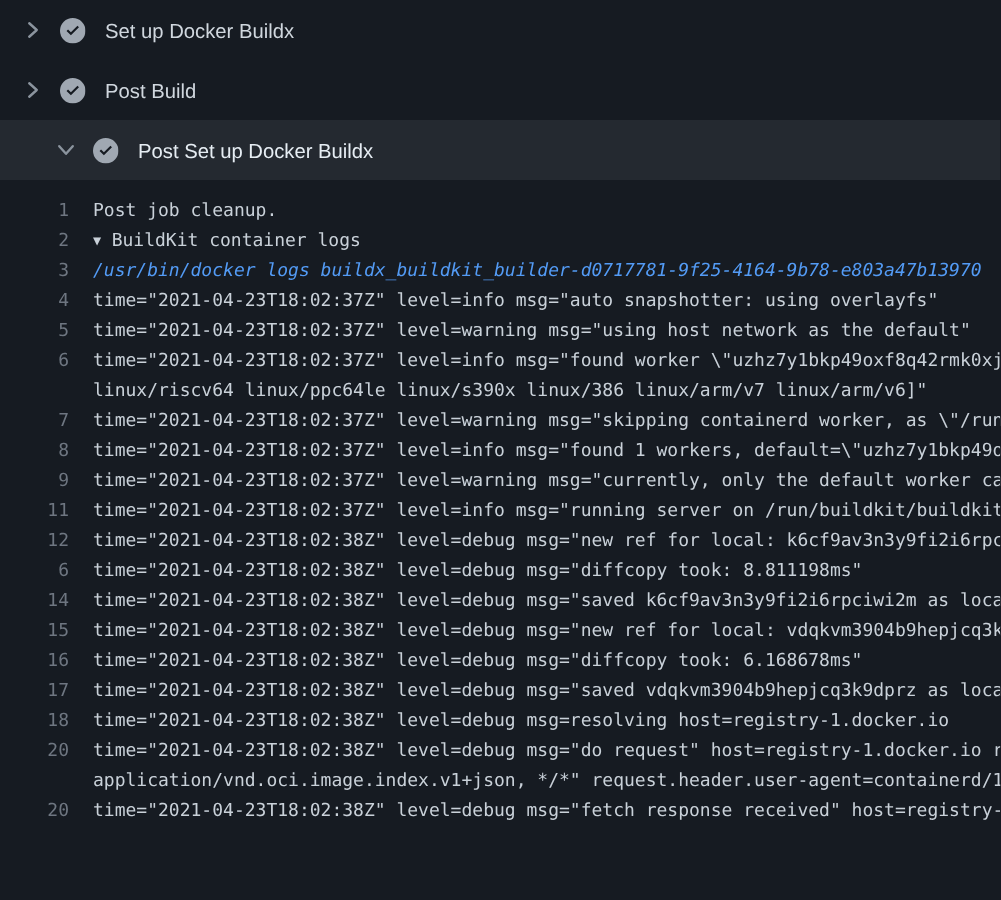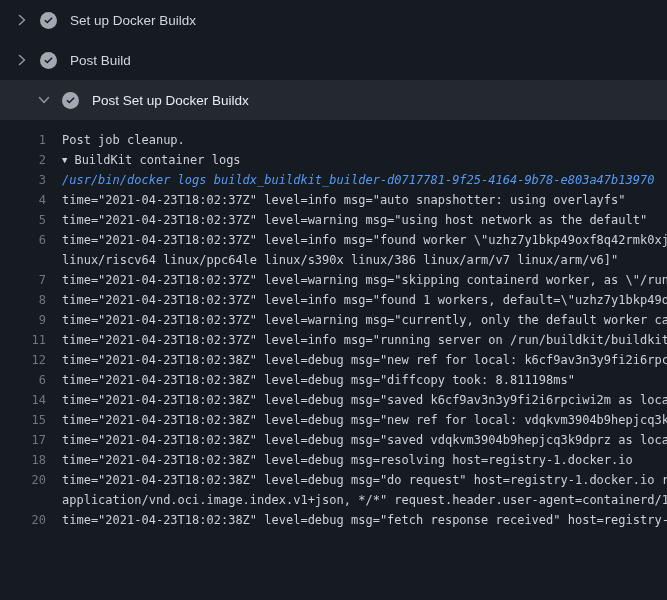--- a/index.html
+++ b/index.html
@@ -104,20 +104,21 @@
           <div class="row"><span class="num">6</span><span class="txt">time="2021-04-23T18:02:37Z" level=info msg="found worker \"uzhz7y1bkp49oxf8q42rmk0xjl\", has support for platforms: [linux/amd64 linux/arm64</span></div>
           <div class="row"><span class="num"></span><span class="txt">linux/riscv64 linux/ppc64le linux/s390x linux/386 linux/arm/v7 linux/arm/v6]"</span></div>
           <div class="row"><span class="num">7</span><span class="txt">time="2021-04-23T18:02:37Z" level=warning msg="skipping containerd worker, as \"/run/containerd/containerd.sock\" does not exist"</span></div>
           <div class="row"><span class="num">8</span><span class="txt">time="2021-04-23T18:02:37Z" level=info msg="found 1 workers, default=\"uzhz7y1bkp49oxf8q42rmk0xjl\""</span></div>
           <div class="row"><span class="num">9</span><span class="txt">time="2021-04-23T18:02:37Z" level=warning msg="currently, only the default worker can be used."</span></div>
           <div class="row"><span class="num">11</span><span class="txt">time="2021-04-23T18:02:37Z" level=info msg="running server on /run/buildkit/buildkitd.sock"</span></div>
           <div class="row"><span class="num">12</span><span class="txt">time="2021-04-23T18:02:38Z" level=debug msg="new ref for local: k6cf9av3n3y9fi2i6rpciwi2m"</span></div>
           <div class="row"><span class="num">6</span><span class="txt">time="2021-04-23T18:02:38Z" level=debug msg="diffcopy took: 8.811198ms"</span></div>
           <div class="row"><span class="num">14</span><span class="txt">time="2021-04-23T18:02:38Z" level=debug msg="saved k6cf9av3n3y9fi2i6rpciwi2m as local.sharedKey"</span></div>
           <div class="row"><span class="num">15</span><span class="txt">time="2021-04-23T18:02:38Z" level=debug msg="new ref for local: vdqkvm3904b9hepjcq3k9dprz"</span></div>
+          <div class="row"><span class="num">16</span><span class="txt">time="2021-04-23T18:02:38Z" level=debug msg="diffcopy took: 6.168678ms"</span></div>
           <div class="row"><span class="num">17</span><span class="txt">time="2021-04-23T18:02:38Z" level=debug msg="saved vdqkvm3904b9hepjcq3k9dprz as local.sharedKey"</span></div>
           <div class="row"><span class="num">18</span><span class="txt">time="2021-04-23T18:02:38Z" level=debug msg=resolving host=registry-1.docker.io</span></div>
           <div class="row"><span class="num">20</span><span class="txt">time="2021-04-23T18:02:38Z" level=debug msg="do request" host=registry-1.docker.io request.header.accept="application/vnd.docker.distribution.manifest.v2+json,</span></div>
           <div class="row"><span class="num"></span><span class="txt">application/vnd.oci.image.index.v1+json, */*" request.header.user-agent=containerd/1.4.4+unknown request.method=HEAD</span></div>
           <div class="row"><span class="num">20</span><span class="txt">time="2021-04-23T18:02:38Z" level=debug msg="fetch response received" host=registry-1.docker.io</span></div>
         </div>
       </div>
     </div>
 </div>
 

